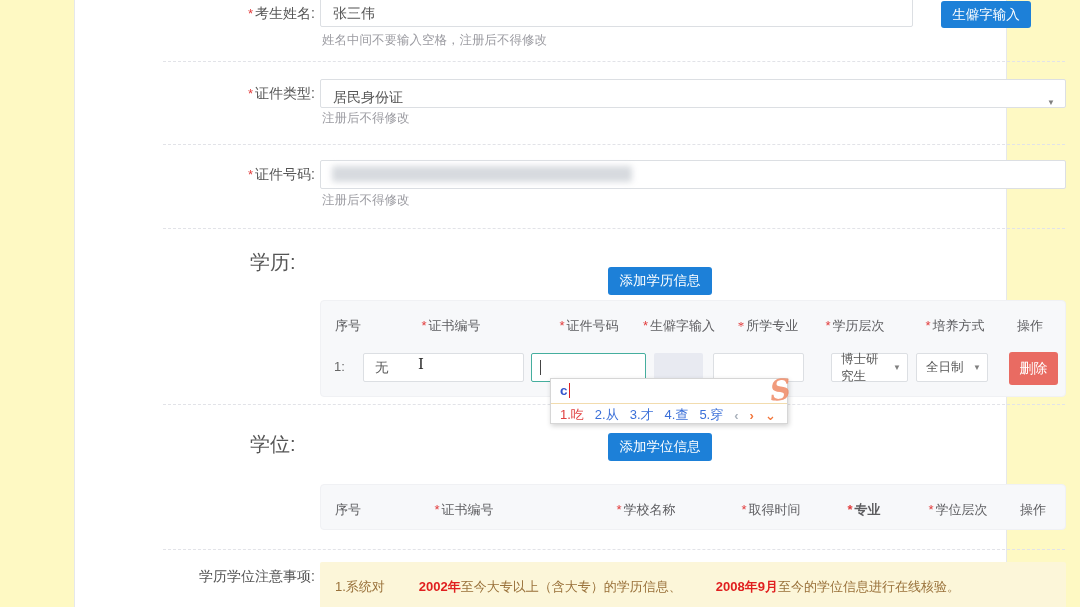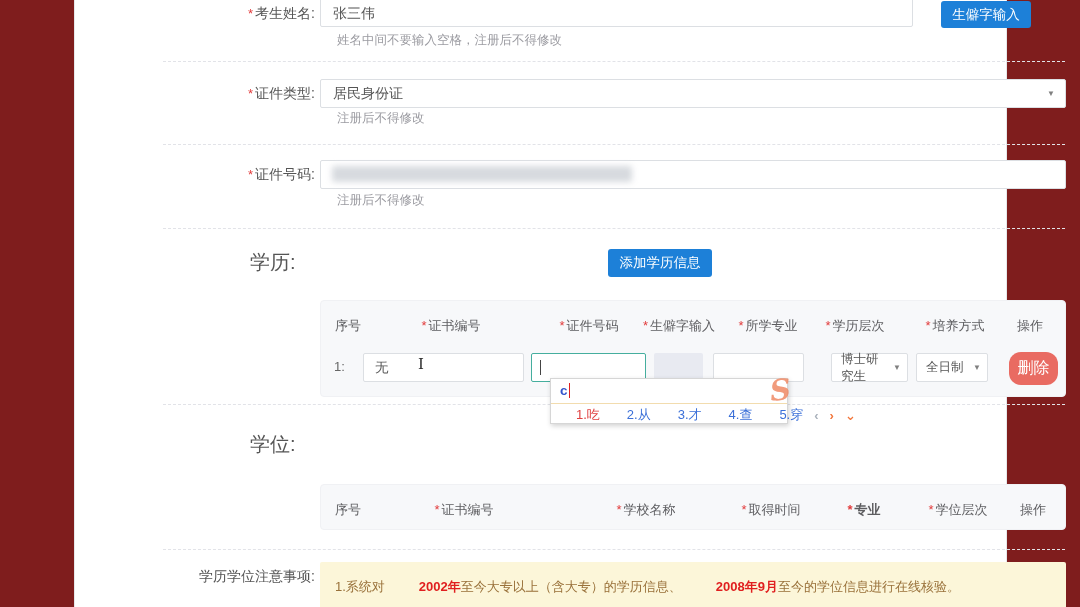--- a/index.html
+++ b/index.html
@@ -1,44 +1,44 @@
 <!DOCTYPE html>
 <html><head>
 <meta charset="utf-8">
 <style>
   * { margin:0; padding:0; box-sizing:border-box; }
   body { font-family:"Liberation Sans","DejaVu Sans",sans-serif; }
-  .screen { position:relative; width:1080px; height:607px; background:#7f1d1d; overflow:hidden; }
+  .screen { position:relative; width:1080px; height:607px; background:#fef9c3; overflow:hidden; }
   .panel { position:absolute; left:74px; top:0; width:933px; height:607px; background:#ffffff; border-left:1px solid #e6e8ea; border-right:1px solid #e6e8ea; }
   .rowlabel { position:absolute; left:0; width:240px; text-align:right; font-size:14px; color:#555; white-space:nowrap; }
   .req { color:#e23b3b; margin-right:2px; font-size:13px; }
-  .helper { position:absolute; font-size:12.5px; color:#9b9ba1; white-space:nowrap;margin-left:15px; }
+  .helper { position:absolute; font-size:12.5px; color:#9b9ba1; white-space:nowrap; }
   .input { position:absolute; background:#fff; border:1px solid #dcdfe3; border-radius:2px; font-size:14px; color:#555; display:flex; align-items:center; padding-left:12px; }
   .sep { position:absolute; left:88px; width:902px; border-top:1px dashed #e2e3e8; z-index:1; }
   .btn-blue { position:absolute; background:#1d80d8; color:#fff; border:none; border-radius:3px; font-size:13.5px; text-align:center; display:flex; align-items:center; justify-content:center; cursor:pointer; font-family:inherit; }
   .selectbox { position:absolute; background:#fff; border:1px solid #dcdfe3; border-radius:2px; font-size:14px; color:#555; display:flex; align-items:center; padding:0 10px 0 12px; justify-content:space-between; }
   .sel-arrow { font-size:8px; color:#808080; margin-left:6px; }
   .tablepanel { position:absolute; background:#f7f8fa; border:1px solid #f0f1f4; border-radius:4px; }
   .th { position:absolute; top:16px; transform:translateX(-50%); white-space:nowrap; font-size:13px; color:#5d5d60; }
   .cell-input { position:absolute; background:#fff; border:1px solid #dcdfe3; border-radius:2px; font-size:13.5px; color:#555; display:flex; align-items:center; padding-left:11px; }
   .cell-select { position:absolute; background:#fff; border:1px solid #dcdfe3; border-radius:2px; font-size:12.5px; color:#555; display:flex; align-items:center; justify-content:space-between; padding:0 6px 0 9px; }
   .focus-input { border:1px solid #45ae9e; }
   .caret { display:inline-block; width:1px; height:15px; background:#444; }
   .ime { position:absolute; left:475px; top:378px; width:238px; height:46px; background:#fff; border:1px solid #d6d6d6; box-shadow:1px 2px 5px rgba(0,0,0,.18); z-index:10; }
   .ime-typed { position:absolute; left:9px; top:4px; font-size:13.5px; font-weight:bold; color:#3355cc; display:flex; align-items:center; }
   .ime-caret { display:inline-block; width:1.5px; height:15px; background:#e02020; margin-left:1px; }
   .ime-div { position:absolute; left:0; right:0; top:24px; border-top:1px solid #f2dcae; }
   .ime-cands { position:absolute; left:9px; top:27px; font-size:13px; display:flex; gap:11px; align-items:center; }
-  .cand { color:#3a6fd8; white-space:nowrap; cursor:pointer;margin-left:16px; }
+  .cand { color:#3a6fd8; white-space:nowrap; cursor:pointer; }
   .cand.first { color:#e04040; }
   .ime-nav { font-weight:bold; }
   .ime-logo { position:absolute; right:-4px; top:-6px; font-size:29px; font-weight:bold; font-style:italic; color:#ef8a66; font-family:"DejaVu Serif",serif; transform:rotate(-6deg); opacity:.85; }
   .blurbar { position:absolute; background:#d7dadf; filter:blur(3px); border-radius:2px; }
   .ibeam { position:absolute; font-family:"DejaVu Serif",serif; font-size:15px; color:#2b2b2b; }
-  .btn-red { position:absolute; background:#e96b62; color:#fff; border:none; border-radius:12px; font-size:16px; display:flex; align-items:center; justify-content:center; cursor:pointer; font-family:inherit;text-align:center; }
+  .btn-red { position:absolute; background:#e96b62; color:#fff; border:none; border-radius:3px; font-size:14px; display:flex; align-items:center; justify-content:center; cursor:pointer; font-family:inherit;text-align:center; }
   .notebox { position:absolute; background:#fcf6d9; border-radius:2px; font-size:13px; color:#99713a; }
   .notebox b { color:#e01f1f;margin-left:34px; }
   .graybox { position:absolute; background:#e8eaf1; border-radius:2px; }
   .rowidx { position:absolute; font-size:13px; color:#666; }
   .seclabel { position:absolute; font-size:20px; color:#555; }
 </style>
 </head>
 <body>
 
 <div class="screen">
@@ -51,46 +51,46 @@
       <span>张三伟</span>
     </div>
     <button class="btn-blue" style="left:866px; top:1px; width:90px; height:27px;">生僻字输入</button>
     <div class="helper" style="left:247px; top:32px;">姓名中间不要输入空格，注册后不得修改</div>
 
     <div class="sep" style="top:61px;"></div>
 
     <div class="rowlabel" style="top:85px;">
       <span class="req">*</span><span>证件类型:</span>
     </div>
-    <div class="selectbox" style="left:245px; top:79px; width:746px; height:29px;">
+    <div class="selectbox" style="left:245px; top:79px; width:746px; height:29px;align-items:flex-end;">
       <span>居民身份证</span>
       <span class="sel-arrow">▼</span>
     </div>
     <div class="helper" style="left:247px; top:110px;">注册后不得修改</div>
 
     <div class="sep" style="top:144px;"></div>
 
     <div class="rowlabel" style="top:166px;">
       <span class="req">*</span><span>证件号码:</span>
     </div>
     <div class="input" style="left:245px; top:160px; width:746px; height:29px;"></div>
     <div class="blurbar" style="left:257px; top:166px; width:300px; height:16px;"></div>
     <div class="helper" style="left:247px; top:192px;">注册后不得修改</div>
 
     <div class="sep" style="top:228px;"></div>
 
     <div class="seclabel" style="left:175px; top:249px;">学历:</div>
-    <button class="btn-blue" style="left:533px; top:249px; width:104px; height:28px;">添加学历信息</button>
+    <button class="btn-blue" style="left:533px; top:267px; width:104px; height:28px;">添加学历信息</button>
 
     <div class="tablepanel" style="left:245px; top:300px; width:746px; height:97px;">
       <div class="th" style="left:27px;"><span>序号</span></div>
       <div class="th" style="left:130px;"><span class="req">*</span><span>证书编号</span></div>
       <div class="th" style="left:268px;"><span class="req">*</span><span>证件号码</span></div>
       <div class="th" style="left:358px;"><span class="req">*</span><span>生僻字输入</span></div>
-      <div class="th" style="left:447px;"><span class="req">*</span><span>所学专业</span></div>
+      <div class="th" style="left:447px;font-family:Liberation Serif, serif;"><span class="req">*</span><span>所学专业</span></div>
       <div class="th" style="left:534px;"><span class="req">*</span><span>学历层次</span></div>
       <div class="th" style="left:634px;"><span class="req">*</span><span>培养方式</span></div>
       <div class="th" style="left:709px;"><span>操作</span></div>
 
       <div class="rowidx" style="left:13px; top:58px;">1:</div>
       <div class="cell-input" style="left:42px; top:52px; width:161px; height:29px;">
         <span>无</span>
       </div>
 
       <div class="cell-input focus-input" style="left:210px; top:52px; width:115px; height:29px; padding-left:8px;">
@@ -107,20 +107,21 @@
         <span class="sel-arrow">▼</span>
       </div>
       <button class="btn-red" style="left:688px; top:51px; width:49px; height:33px;">删除</button>
     </div>
 
     <div class="ibeam" style="left:343px; top:355px;">I</div>
 
     <div class="sep" style="top:404px;"></div>
 
     <div class="seclabel" style="left:175px; top:431px;">学位:</div>
+    <button class="btn-blue" style="left:533px; top:433px; width:104px; height:28px;">添加学位信息</button>
 
     <div class="tablepanel" style="left:245px; top:484px; width:746px; height:46px;">
       <div class="th" style="left:27px;"><span>序号</span></div>
       <div class="th" style="left:143px;"><span class="req">*</span><span>证书编号</span></div>
       <div class="th" style="left:325px;"><span class="req">*</span><span>学校名称</span></div>
       <div class="th" style="left:450px;"><span class="req">*</span><span>取得时间</span></div>
       <div class="th" style="left:543px;font-weight:bold;"><span class="req">*</span><span>专业</span></div>
       <div class="th" style="left:637px;"><span class="req">*</span><span>学位层次</span></div>
       <div class="th" style="left:712px;"><span>操作</span></div>
     </div>

